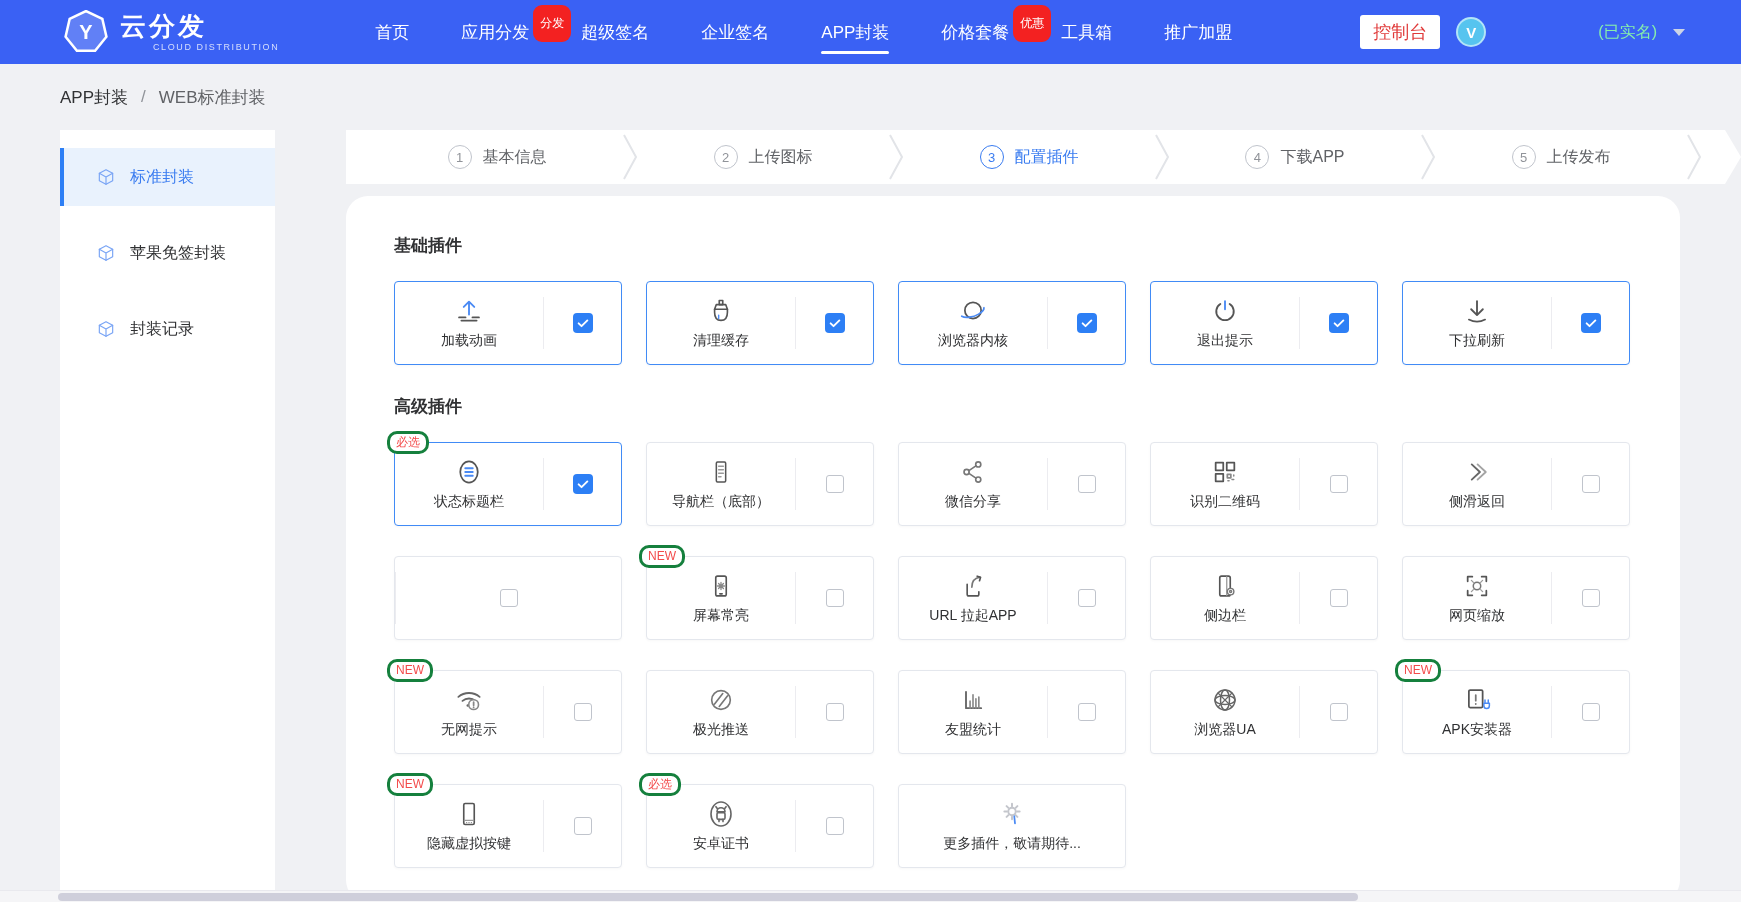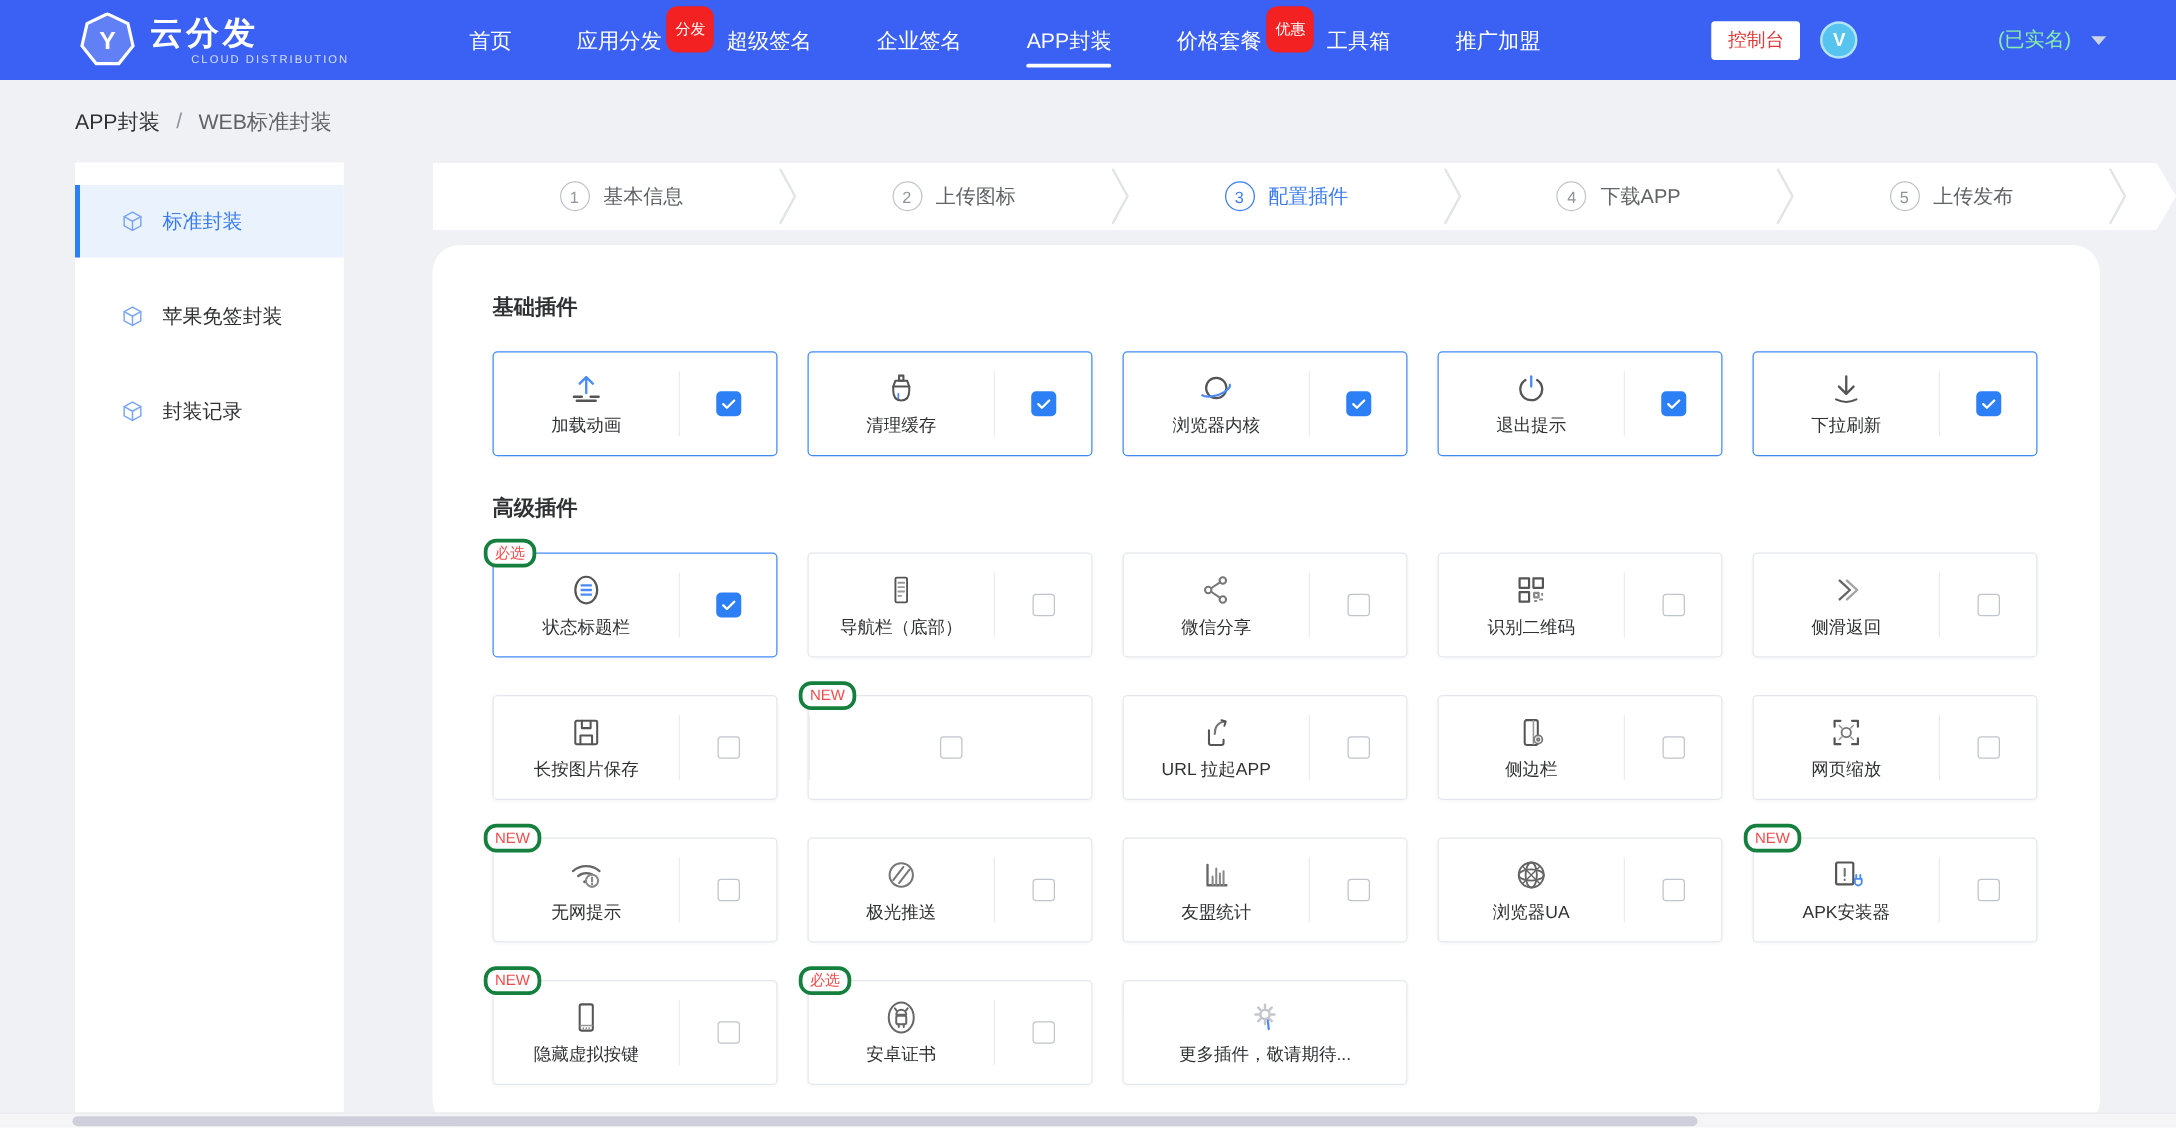--- a/index.html
+++ b/index.html
@@ -13,21 +13,21 @@
   
   .header { position:absolute; top:0; left:0; right:0; height:64px; background:#3a61f4; display:flex; align-items:center; z-index:10; }
   .logo { display:flex; align-items:center; gap:12px; margin-left:64px; flex:none; }
   .logo-title { font-size:26px; font-weight:bold; color:#fff; letter-spacing:3px; line-height:1; }
   .logo-sub { font-size:9px; color:rgba(255,255,255,.78); letter-spacing:1.6px; margin-top:3px;margin-left:33px; }
   .nav { display:flex; margin-left:70px; height:64px; }
   .nav-item { position:relative; display:flex; align-items:center; padding:0 26px; color:#fff; font-size:17px; cursor:pointer; white-space:nowrap; }
   .nav-item.active::after { content:""; position:absolute; left:26px; right:26px; bottom:10px; height:3px; border-radius:2px; background:#fff; }
   .nav-badge { position:absolute; top:5px; right:-16px; background:#f32121; color:#fff; font-size:12px; line-height:17px; padding:10px 7px; border-radius:9px; z-index:2; }
   .header-right { margin-left:auto; display:flex; align-items:center; margin-right:56px; }
-  .console-btn { background:#fff; color:#e03a3a; font-size:15px; line-height:1; padding:8px 13px; border-radius:3px; cursor:pointer; }
+  .console-btn { background:#fff; color:#e03a3a; font-size:18px; line-height:1; padding:8px 13px; border-radius:3px; cursor:pointer; }
   .avatar { width:30px; height:30px; border-radius:50%; background:#56c4ef; border:2px solid rgba(255,255,255,.55); color:#fff; font-weight:bold; font-size:15px; display:flex; align-items:center; justify-content:center; margin-left:16px; cursor:pointer; }
   .account { margin-left:112px; display:flex; align-items:center; gap:16px; color:#86efac; font-size:16px; cursor:pointer; }
   .caret-down { width:0; height:0; border-left:6px solid transparent; border-right:6px solid transparent; border-top:7px solid #ccd4e6; }
   
   .breadcrumb { position:absolute; top:64px; left:0; right:0; height:66px; display:flex; align-items:center; padding-left:60px; font-size:17px; }
   .bc-section { color:#303133; }
   .bc-sep { color:#909399; margin:0 13px; }
   .bc-page { color:#606266; }
   
   .sidebar { position:absolute; top:130px; left:60px; width:215px; bottom:0; background:#fff; padding-top:18px; }
@@ -384,37 +384,37 @@
           <div class="card-label">侧滑返回</div>
         </div>
         <div class="card-divider"></div>
         <div class="card-checkwrap">
           <div class="cb"></div>
         </div>
       </div>
     </div>
     <div class="card-row">
       <div class="card">
+        <div class="card-divider"></div>
+        <div class="card-checkwrap">
+          <div class="cb"></div>
+        </div>
+      </div>
+      <div class="card">
+        <span class="badge-pill">NEW</span>
         <div class="card-main">
           <div class="card-icon">
             <svg width="28" height="28" viewBox="0 0 24 24" fill="none" stroke-linecap="round" stroke-linejoin="round" stroke="#555" stroke-width="1.4">
-              <rect x="4.5" y="4" width="15" height="16" rx="1"></rect>
-              <path d="M9 4v5h6V4"></path>
-              <path d="M8 20v-6h8v6"></path>
-            </svg>
-          </div>
-          <div class="card-label">长按图片保存</div>
-        </div>
-        <div class="card-divider"></div>
-        <div class="card-checkwrap">
-          <div class="cb"></div>
-        </div>
-      </div>
-      <div class="card">
-        <span class="badge-pill">NEW</span>
+              <rect x="7.5" y="3.5" width="9" height="17" rx="1.5"></rect>
+              <path d="M12 9v6M9 12h6M9.9 9.9l4.2 4.2M14.1 9.9l-4.2 4.2" stroke="#888" stroke-width="1.1"></path>
+              <path d="M11 18.7h2"></path>
+            </svg>
+          </div>
+          <div class="card-label">屏幕常亮</div>
+        </div>
         <div class="card-divider"></div>
         <div class="card-checkwrap">
           <div class="cb"></div>
         </div>
       </div>
       <div class="card">
         <div class="card-main">
           <div class="card-icon">
             <svg width="28" height="28" viewBox="0 0 24 24" fill="none" stroke-linecap="round" stroke-linejoin="round" stroke="#555" stroke-width="1.4">
               <path d="M7 10.5V19a1.5 1.5 0 0 0 1.5 1.5h7A1.5 1.5 0 0 0 17 19v-2"></path>

